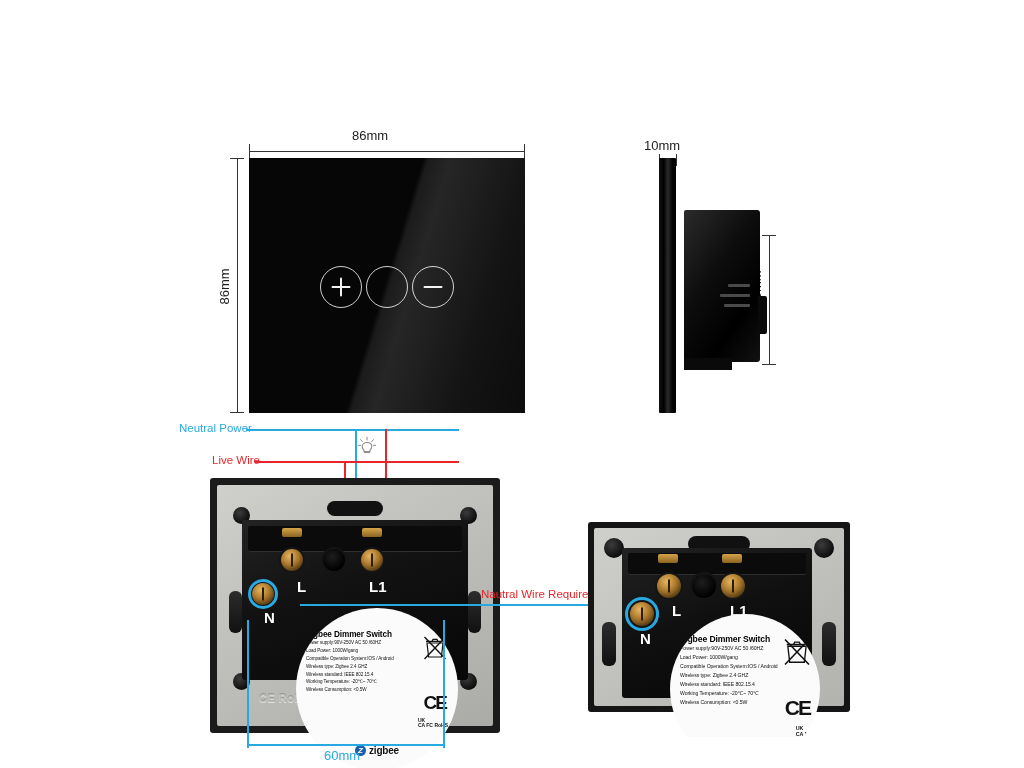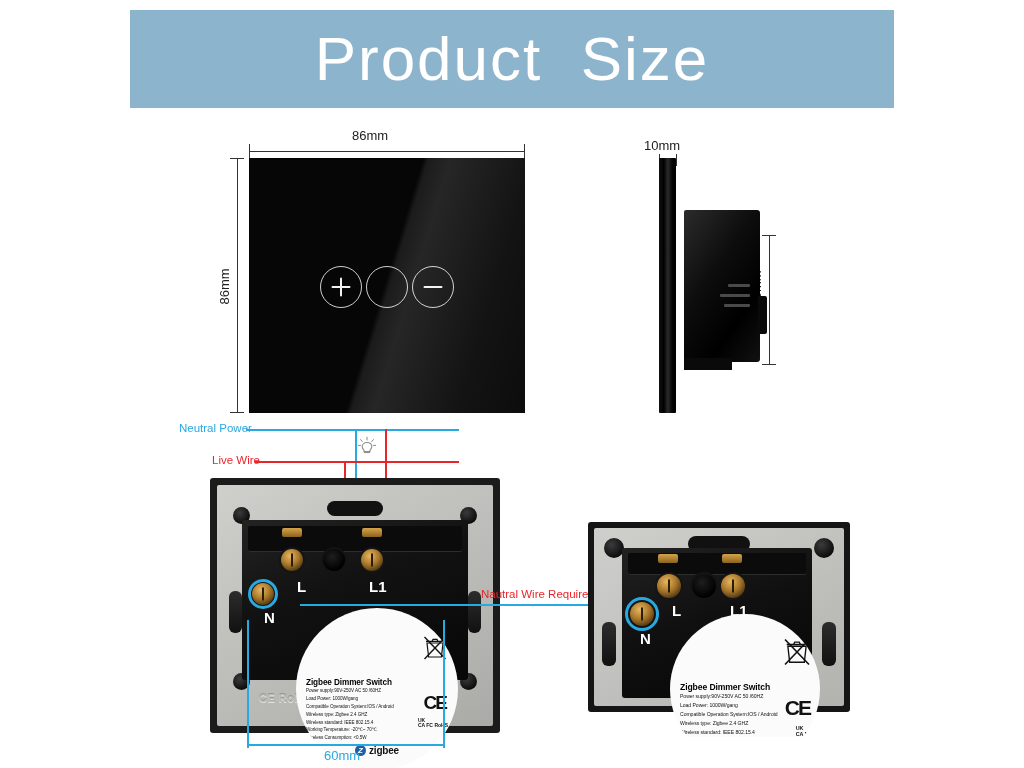--- a/index.html
+++ b/index.html
@@ -156,21 +156,21 @@
   .hl-ring{
     position:absolute;width:30px;height:30px;border-radius:50%;
     border:3px solid #29a9e1;box-sizing:border-box;
   }
   .term-letter{position:absolute;color:#fff;font-size:15px;font-weight:700;}
 
   .disc-label{
     position:absolute;left:54px;top:88px;width:162px;height:162px;
     border-radius:50%;background:#fbfbfb;overflow:hidden;
   }
-  .disc-inner{position:absolute;left:10px;top:22px;right:6px;margin-top:48px;}
+  .disc-inner{position:absolute;left:10px;top:22px;right:6px;}
   .disc-title{font-size:8.2px;font-weight:700;color:#000;letter-spacing:-0.1px;}
   .disc-spec{font-size:4.6px;color:#111;line-height:1.72;letter-spacing:-0.05px;}
   .zigbee-row{
     position:absolute;left:0;right:0;bottom:14px;
     display:flex;align-items:center;justify-content:center;gap:3px;
   }
   .zigbee-mark{
     width:11px;height:11px;border-radius:50%;background:#1a5fa8;
     display:flex;align-items:center;justify-content:center;
     color:#fff;font-size:8px;font-weight:700;font-style:italic;line-height:1;
@@ -221,23 +221,20 @@
   .callout-line{position:absolute;height:1.6px;background:#29a9e1;}
   .callout-text{
     position:absolute;font-size:11.5px;color:#e8262a;white-space:nowrap;
   }
 </style>
 </head>
 <body>
 
 <div class="stage">
 
-  <div class="banner">
-    <div class="banner-title">Product  Size</div>
-  </div>
 
   <div class="dim-label" style="left:352px;top:128px;">86mm</div>
   <div class="dim-line-h" style="left:249px;top:151px;width:276px;"></div>
   <div class="tick-v" style="left:249px;top:144px;height:14px;"></div>
   <div class="tick-v" style="left:524px;top:144px;height:14px;"></div>
 
   <div class="dim-label vlabel" style="left:206px;top:279px;">86mm</div>
   <div class="dim-line-v" style="left:237px;top:158px;height:255px;"></div>
   <div class="tick-h" style="left:230px;top:158px;width:14px;"></div>
   <div class="tick-h" style="left:230px;top:412px;width:14px;"></div>

